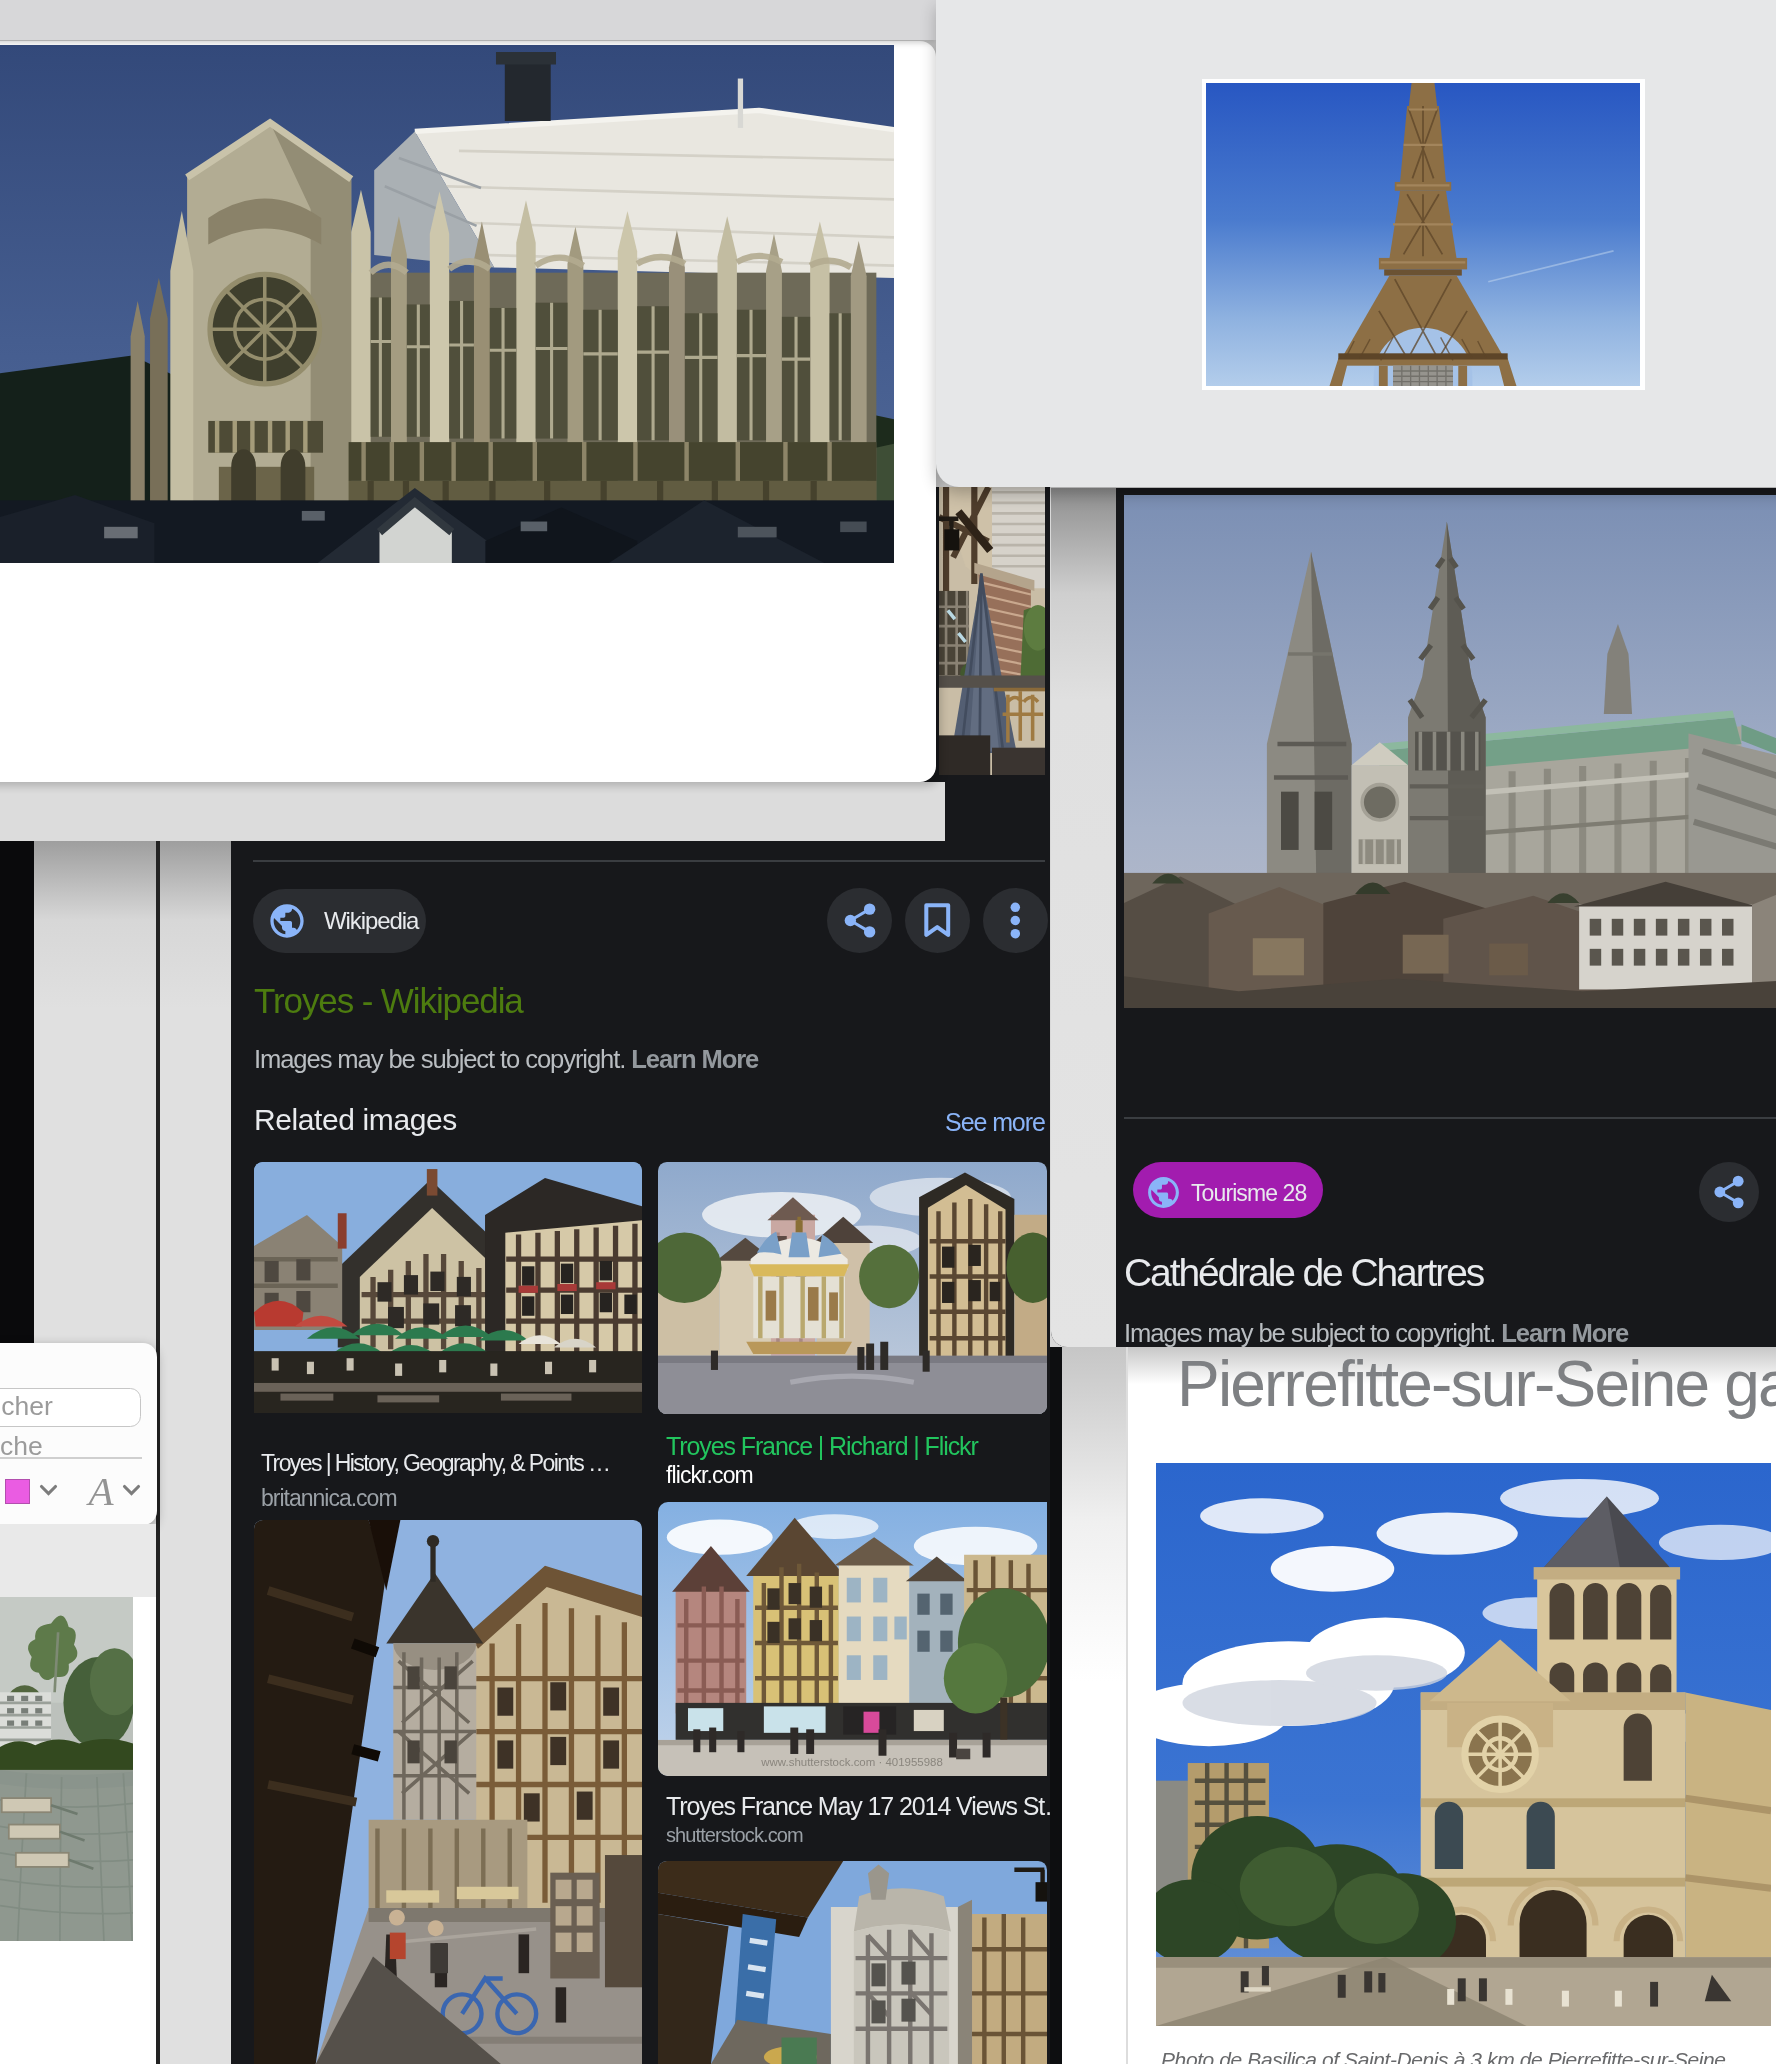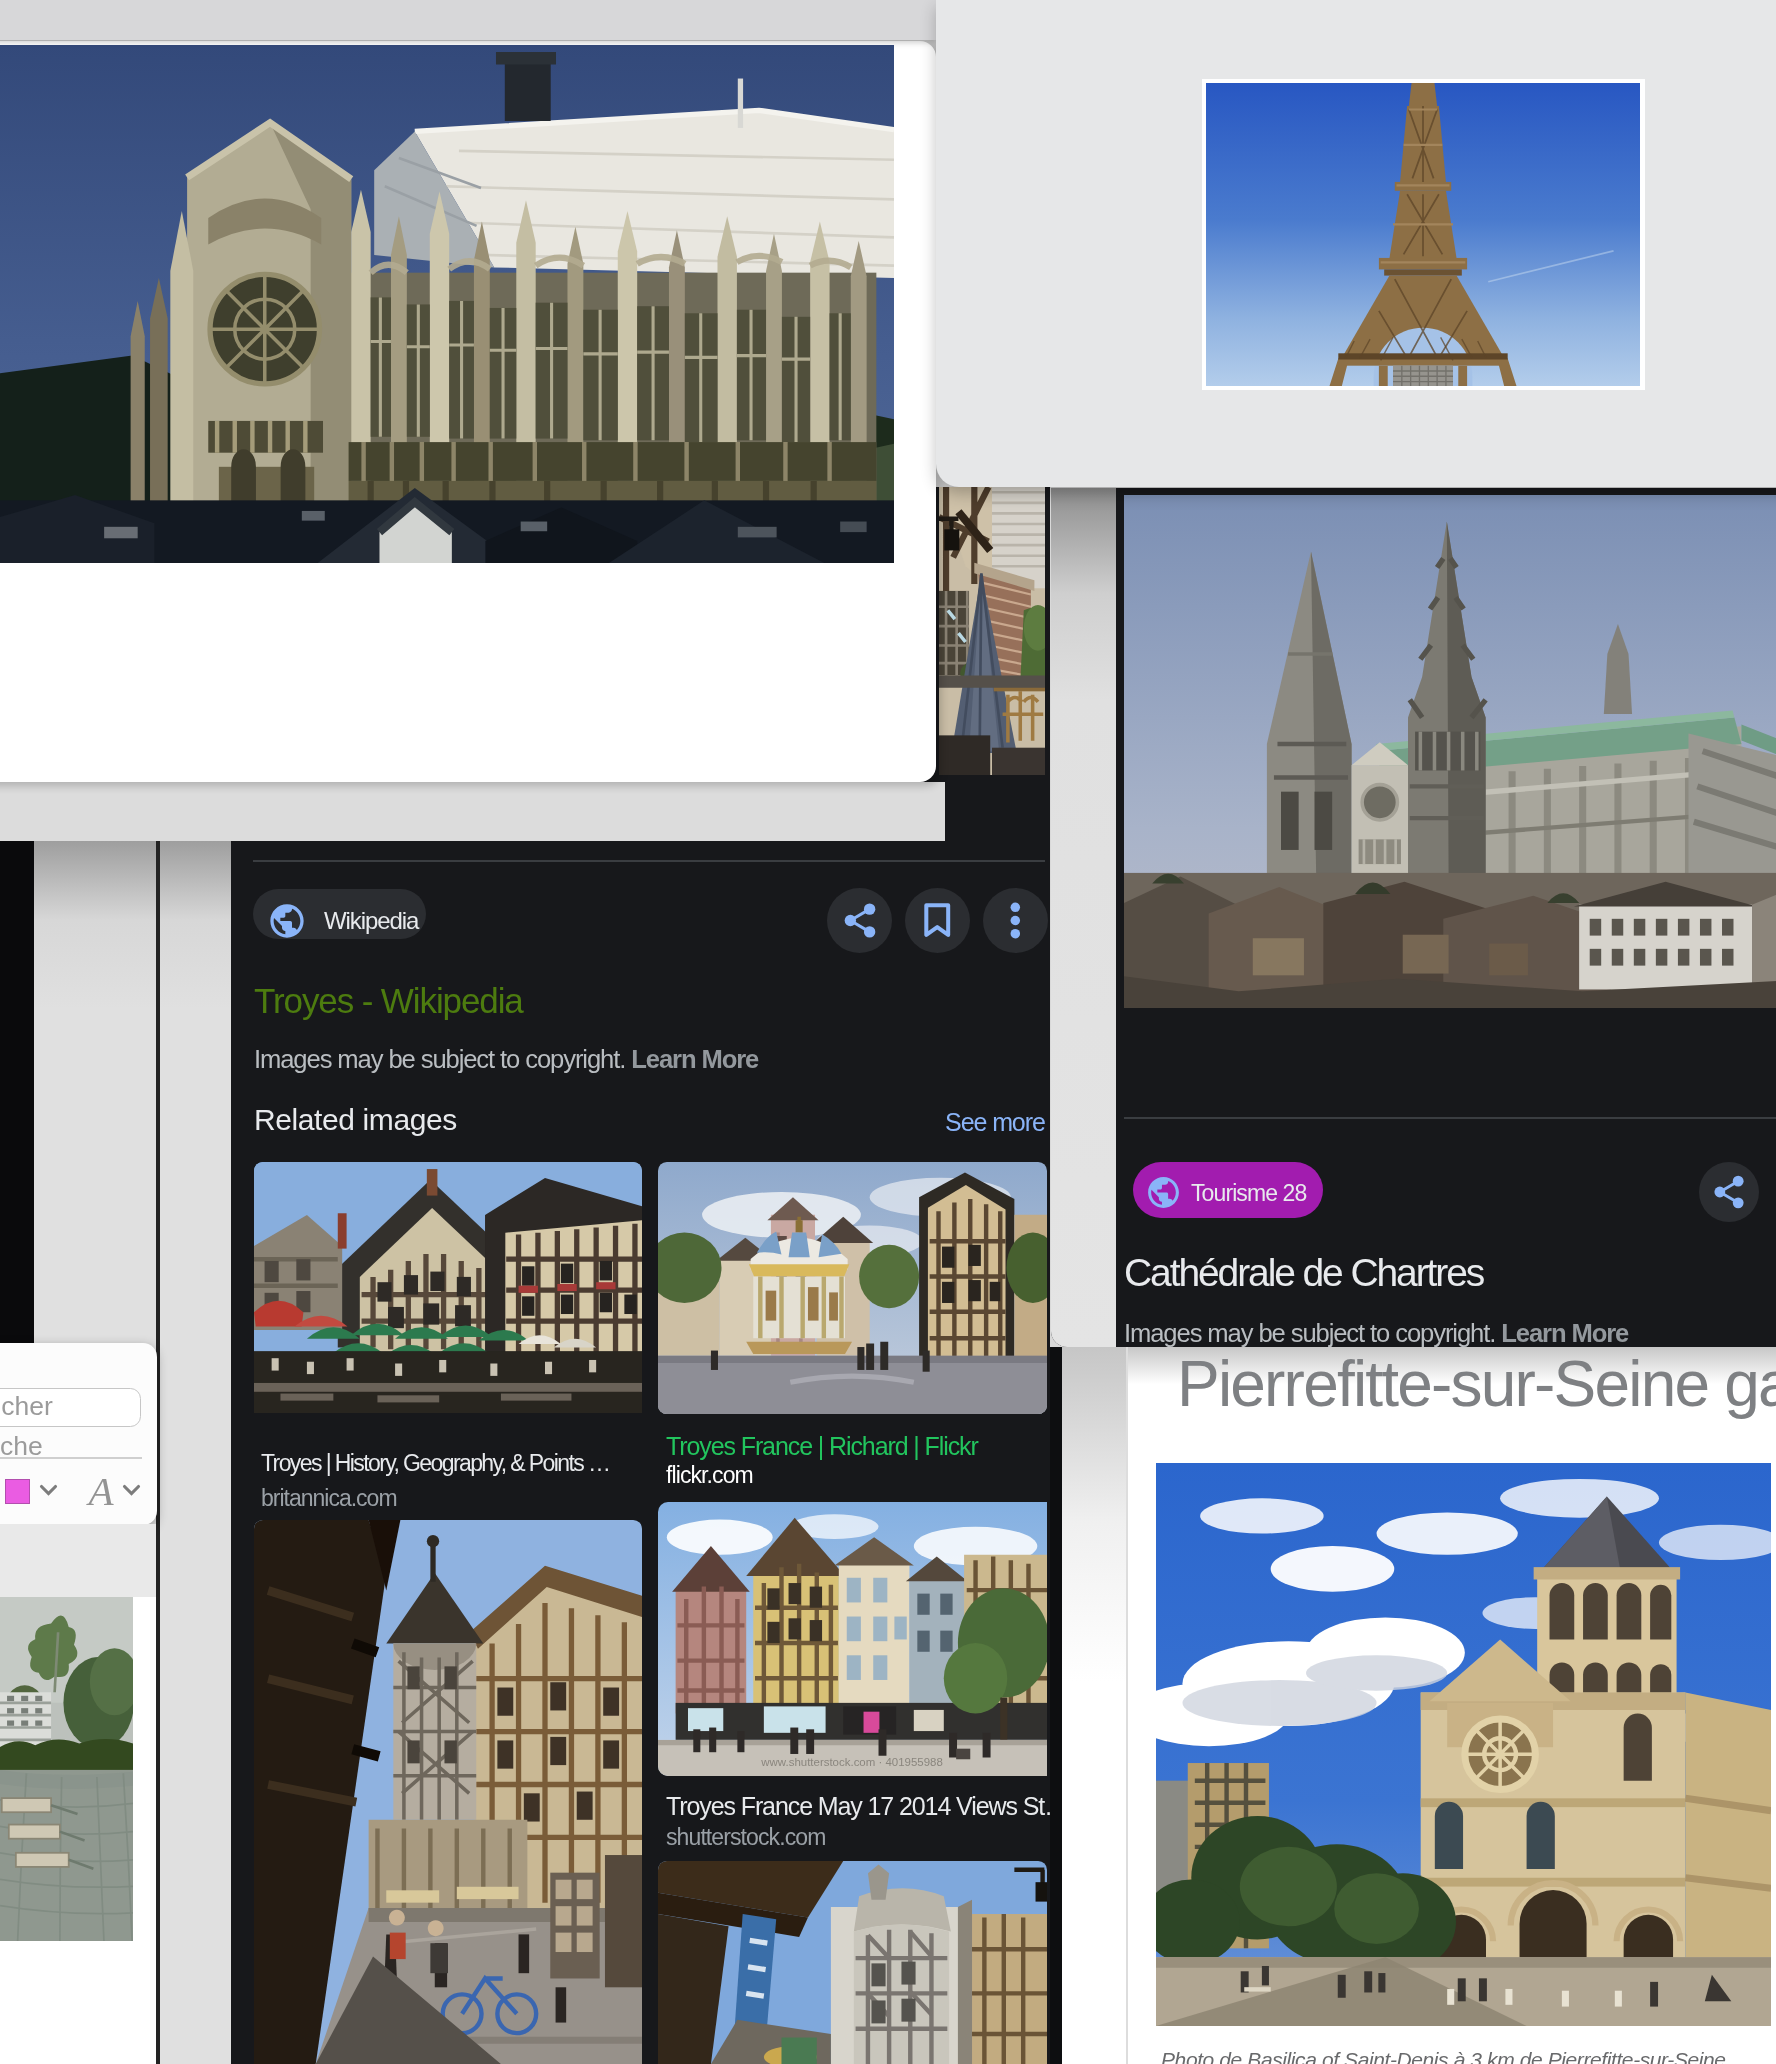--- a/index.html
+++ b/index.html
@@ -55,21 +55,21 @@
       <path d="M96 244 q8 -10 16 0"></path>
     </g>
     <rect x="62" y="222" width="58" height="10" fill="#8a6a3a"></rect>
     <rect x="0" y="282" width="58" height="45" fill="#2f2a26"></rect>
     <rect x="60" y="296" width="60" height="31" fill="#3a3430"></rect>
     <path d="M0 214 h120 v14 H0 z" fill="#55504a"></path>
   </svg>
   </div>
   <div class="abs" style="left:22px;top:373px;width:792px;height:1.8px;background:#3a3d41"></div>
 
-  <div class="abs" style="left:22px;top:402px;width:173px;height:50px;border-radius:32px;background:#2b2d31">
+  <div class="abs" style="left:22px;top:402px;width:173px;height:64px;border-radius:32px;background:#2b2d31">
     <svg class="abs" style="left:14px;top:11.5px" width="40" height="40" viewBox="0 0 24 24">
         <path fill="#8ab4f8" d="M12 2C6.48 2 2 6.48 2 12s4.48 10 10 10 10-4.48 10-10S17.52 2 12 2zm-1 17.93c-3.95-.49-7-3.85-7-7.93 0-.62.08-1.21.21-1.79L9 15v1c0 1.1.9 2 2 2v1.93zm6.9-2.54c-.26-.81-1-1.39-1.9-1.39h-1v-3c0-.55-.45-1-1-1H8v-2h2c.55 0 1-.45 1-1V7h2c1.1 0 2-.9 2-2v-.41c2.93 1.19 5 4.06 5 7.41 0 2.08-.8 3.97-2.1 5.39z"></path>
       </svg>
     <div class="abs" style="left:71px;top:17.6px;font-size:24px;letter-spacing:-1.1px;color:#e8eaed">Wikipedia</div>
   </div>
 
   <div class="abs" style="left:596px;top:401px;width:65px;height:65px;border-radius:50%;background:#2b2d31">
     <svg class="abs" style="left:17px;top:15px" width="32" height="35" viewBox="0 0 36 40">
         <circle cx="29" cy="7" r="6.5" fill="#8ab4f8"></circle>
         <circle cx="7" cy="20" r="6.5" fill="#8ab4f8"></circle>
@@ -441,21 +441,21 @@
       <rect x="250" y="258" width="9" height="30"></rect>
           <rect x="330" y="262" width="9" height="28"></rect>
           <rect x="368" y="262" width="9" height="28"></rect>
     </g>
     <rect x="338" y="280" width="16" height="12" fill="#4a4440"></rect>
     <text x="220" y="300" font-size="13" fill="#8a867e" text-anchor="middle" font-family="Liberation Sans">www.shutterstock.com · 401955988</text>
   </svg>
   </div>
 
   <div class="abs" style="left:435px;top:1305px;font-size:25px;letter-spacing:-1.1px;color:#e8eaed;white-space:nowrap">Troyes France May 17 2014 Views St…</div>
-  <div class="abs" style="left:435px;top:1337px;font-size:23px;letter-spacing:-0.9px;color:#9aa0a6">shutterstock.com</div>
+  <div class="abs" style="left:435px;top:1337px;font-size:20px;letter-spacing:-0.9px;color:#9aa0a6">shutterstock.com</div>
 
   <div class="abs" style="left:427px;top:1374px;width:389px;height:203px;border-radius:8.8px 8.8px 0 0;overflow:hidden">
   <svg width="389" height="203" viewBox="0 0 441 230" preserveAspectRatio="none">
     <rect width="441" height="230" fill="#7fa8dc"></rect>
 
     <path d="M196 52 h160 v178 h-160 z" fill="#d8d5cc"></path>
     <path d="M228 40 q50 -18 96 0 l8 40 q-56 -16 -110 0 z" fill="#b9b5aa"></path>
     <path d="M238 14 l12 -10 l12 10 l-4 30 h-16 z" fill="#9a968c"></path>
     <path d="M222 80 q54 -16 108 0 v150 h-108 z" fill="#c9c6bc"></path>
     <g stroke="#7a7570" stroke-width="5">

